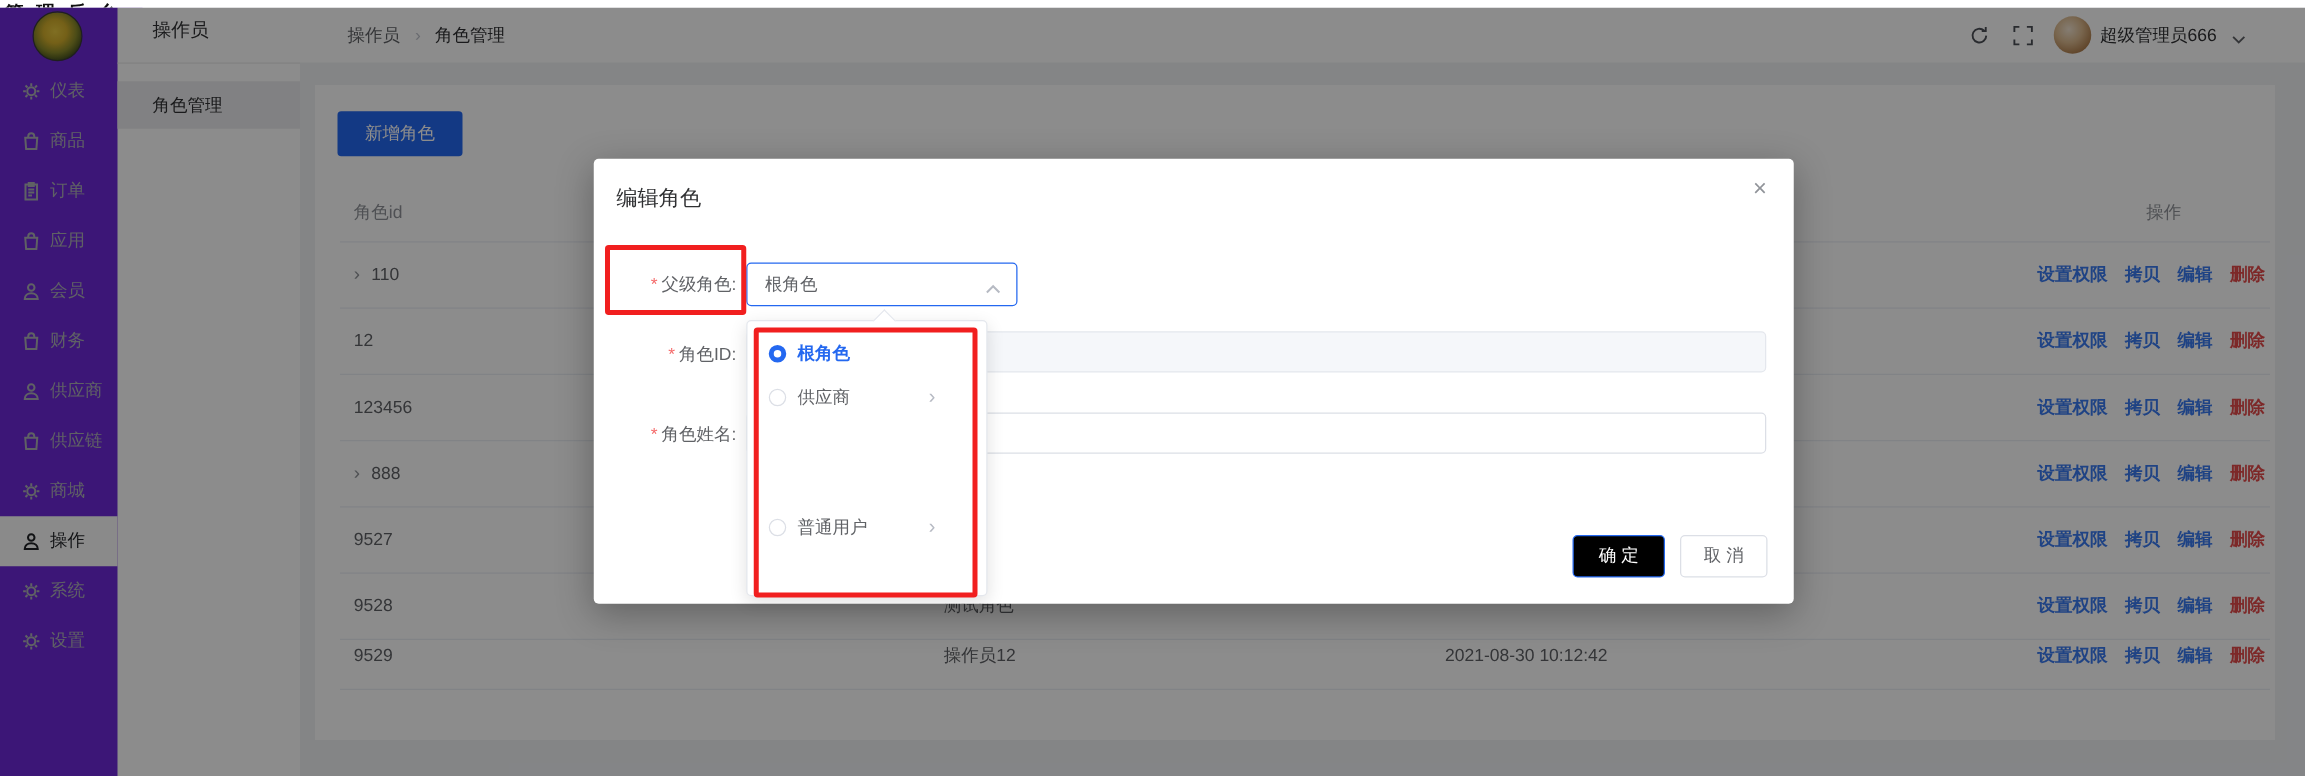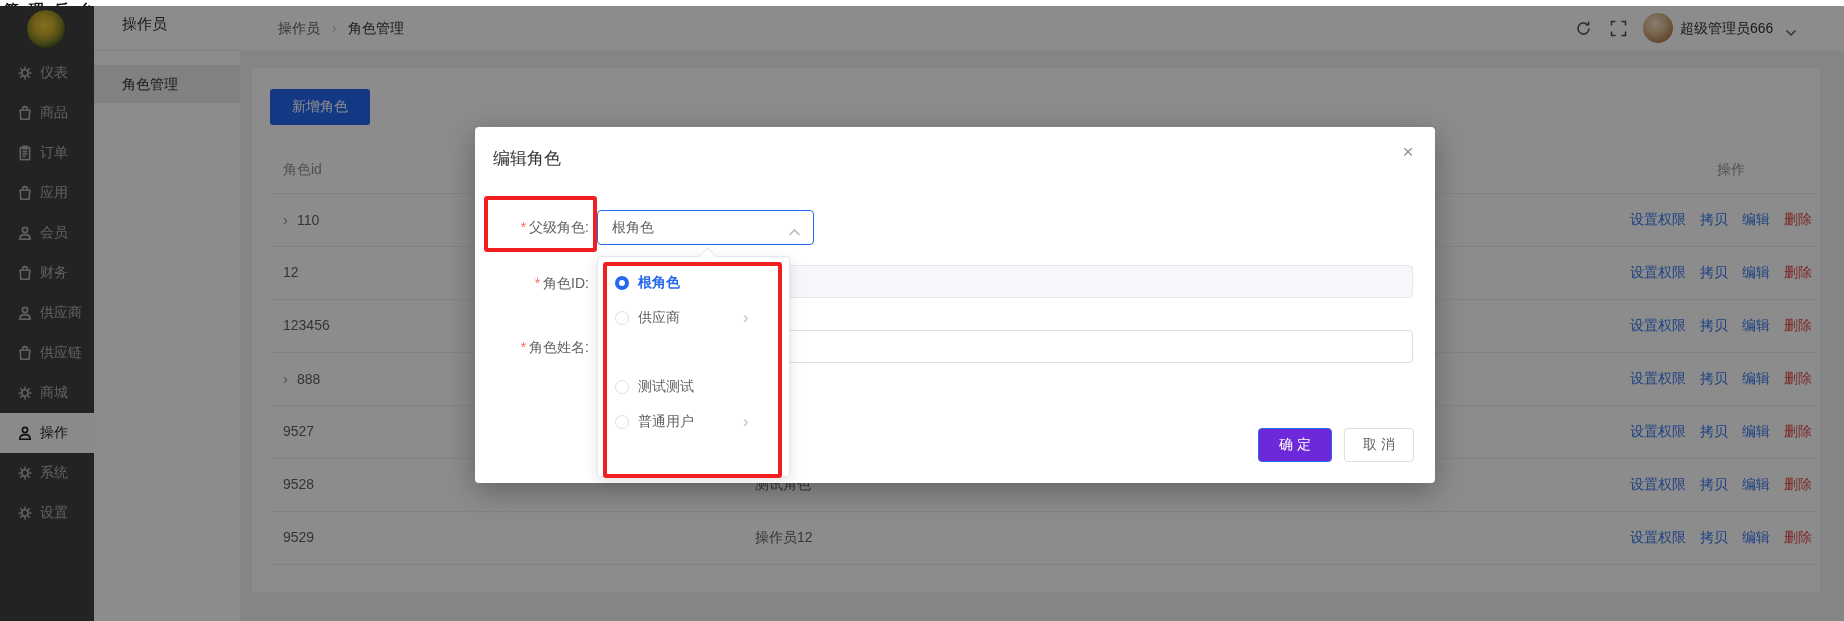--- a/index.html
+++ b/index.html
@@ -5,21 +5,21 @@
   html,body{margin:0;padding:0;}
   body{width:1844px;height:621px;overflow:hidden;font-family:"Liberation Sans","DejaVu Sans",sans-serif;}
   .screen{position:absolute;left:0;top:0;width:1844px;height:621px;background:#f0f2f5;}
   .abs{position:absolute;}
 
   
   .top-strip{left:0;top:0;width:1844px;height:6px;background:#ffffff;z-index:50;overflow:hidden;}
   .top-strip span{position:absolute;left:4px;top:1px;font-size:15px;letter-spacing:10px;color:#111;font-weight:bold;}
 
   
-  .sidebar{left:0;top:6px;width:114px;height:615px;background:#404040;z-index:1;}
+  .sidebar{left:0;top:6px;width:114px;height:615px;background:#6d28d9;z-index:1;}
   .logo{position:absolute;left:26px;top:3px;width:38px;height:38px;border-radius:50%;
         background:radial-gradient(circle at 45% 40%,#e8c93f 0%,#d4af2c 30%,#8a8a2a 55%,#3c4a1e 78%,#1c1c1c 100%);
         border:1px solid #3a3a3a;}
   .side-item{position:absolute;left:0;width:94px;height:40px;color:#aeb1b7;font-size:14px;display:flex;align-items:center;}
   .side-item .ic{width:16px;height:16px;margin-left:17px;margin-right:7px;flex:0 0 auto;}
   .side-item.active{background:#fbfbfb;color:#1f2125;}
   .side-item svg{stroke:currentColor;fill:none;stroke-width:1.6;}
 
   
   .submenu{left:94px;top:6px;width:146px;height:615px;background:#ffffff;z-index:1;}
@@ -46,21 +46,21 @@
   .thead{position:absolute;left:20px;top:77px;width:1544px;height:48px;border-bottom:1px solid #ebeef5;
          font-size:14px;color:#909399;}
   .thead .h-id{position:absolute;left:11px;top:0;line-height:48px;}
   .thead .h-op{position:absolute;left:1445px;top:0;line-height:48px;}
   .t-row{position:absolute;left:20px;width:1544px;height:53px;border-bottom:1px solid #ebeef5;font-size:14px;color:#606266;}
   .t-row .cell{position:absolute;top:0;line-height:53px;}
   .c-id{left:11px;}
   .c-id .exp{color:#909399;margin-right:9px;font-size:15px;}
   .c-name{left:483px;}
   .c-date{left:884px;}
-  .c-act{right:4px;text-align:right;white-space:nowrap;}
+  .c-act{right:4px;text-align:right;white-space:nowrap;font-weight:bold;}
   .lnk{color:#3a7af0;margin-left:14px;cursor:pointer;}
   .lnk.danger{color:#e34a4a;}
 
   
   .overlay{left:0;top:6px;width:1844px;height:615px;background:rgba(0,0,0,0.45);z-index:10;}
 
   
   .modal{left:475px;top:127px;width:960px;height:356px;background:#ffffff;border-radius:4px;
          box-shadow:0 8px 30px rgba(0,0,0,.3);z-index:20;}
   .m-title{position:absolute;left:18px;top:20px;font-size:17px;color:#303133;}
@@ -70,21 +70,21 @@
   .f-label .star{color:#f56c6c;margin-right:3px;}
   .sel{position:absolute;left:122px;top:83px;width:215px;height:33px;border:1px solid #2468f0;border-radius:4px;background:#fff;}
   .sel .sel-val{position:absolute;left:14px;top:0;line-height:33px;font-size:14px;color:#606266;}
   .sel .sel-arrow{position:absolute;left:190px;top:12px;width:13px;height:9px;color:#b6bac3;}
   .sel svg{stroke:currentColor;fill:none;stroke-width:1.6;}
   .inp{position:absolute;left:122px;height:33px;width:816px;border-radius:4px;box-sizing:border-box;}
   .inp.disabled{background:#f5f7fa;border:1px solid #e4e7ed;}
   .inp.normal{background:#ffffff;border:1px solid #dcdfe6;}
   .m-btn{position:absolute;top:301px;height:34px;border-radius:4px;font-size:14px;
          display:flex;align-items:center;justify-content:center;cursor:pointer;box-sizing:border-box;}
-  .m-ok{left:783px;width:74px;background:#6d28d9;color:#ffffff;border:1px solid #2468f0;}
+  .m-ok{left:783px;width:74px;background:#000000;color:#ffffff;border:1px solid #2468f0;}
   .m-cancel{left:869px;width:70px;background:#ffffff;color:#606266;border:1px solid #dcdfe6;}
 
   
   .dropdown{left:597px;top:256px;width:193px;height:221px;background:#ffffff;border:1px solid #e4e7ed;
             border-radius:4px;box-shadow:0 4px 14px rgba(0,0,0,.12);z-index:30;box-sizing:border-box;}
   .notch{position:absolute;left:103px;top:-7px;width:12px;height:12px;background:#fff;
          border-left:1px solid #e4e7ed;border-top:1px solid #e4e7ed;transform:rotate(45deg);z-index:31;}
   .opt{position:absolute;left:0;width:191px;height:34px;display:flex;align-items:center;font-size:14px;color:#606266;cursor:pointer;}
   .opt .radio{width:14px;height:14px;border-radius:50%;border:1px solid #dcdfe6;background:#fff;
               margin-left:17px;margin-right:9px;box-sizing:border-box;flex:0 0 auto;}
@@ -258,23 +258,24 @@
       <span class="cell c-id">9527</span>
       <span class="cell c-name"></span>
       <span class="cell c-date"></span>
       <span class="cell c-act"><span class="lnk">设置权限</span><span class="lnk">拷贝</span><span class="lnk">编辑</span><span class="lnk danger">删除</span></span>
     </div>
     <div class="t-row" style="top:390px">
       <span class="cell c-id">9528</span>
       <span class="cell c-name">测试角色</span>
       <span class="cell c-act"><span class="lnk">设置权限</span><span class="lnk">拷贝</span><span class="lnk">编辑</span><span class="lnk danger">删除</span></span>
     </div>
-    <div class="t-row" style="top:443px">
+    <div class="t-row" style="top:430px">
       <span class="cell c-id">9529</span>
       <span class="cell c-name">操作员12</span>
+      <span class="cell c-date">2021-08-30 10:12:42</span>
       <span class="cell c-act"><span class="lnk">设置权限</span><span class="lnk">拷贝</span><span class="lnk">编辑</span><span class="lnk danger">删除</span></span>
     </div>
   </div>
 
   <div class="abs overlay"></div>
 
   <div class="abs modal">
     <div class="m-title">编辑角色</div>
     <div class="m-close">×</div>
 
@@ -300,24 +301,20 @@
     <div class="notch"></div>
     <div class="opt selected" style="top:9px">
       <span class="radio"></span>
       <span>根角色</span>
     </div>
     <div class="opt" style="top:44px">
       <span class="radio"></span>
       <span>供应商</span>
       <span class="child">›</span>
     </div>
-    <div class="opt" style="top:113px">
-      <span class="radio"></span>
-      <span>测试测试</span>
-    </div>
     <div class="opt" style="top:148px">
       <span class="radio"></span>
       <span>普通用户</span>
       <span class="child">›</span>
     </div>
   </div>
 
   <div class="ann ann1"></div>
   <div class="ann ann2"></div>
 

